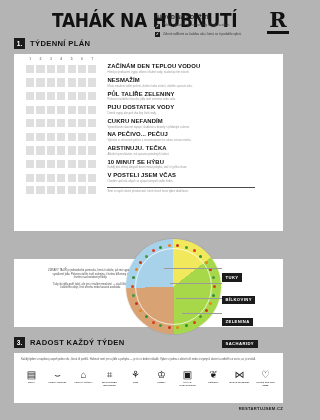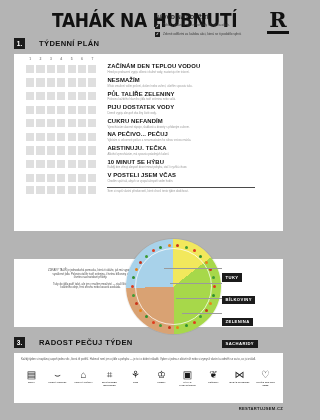--- a/index.html
+++ b/index.html
@@ -28,21 +28,21 @@
     color:#fff;font-size:3.6px;line-height:5px;text-align:center;font-weight:bold;
   }
   .howto-text{font-size:3.1px;line-height:4.1px;color:#3a3a3a;}
   .logo{
     position:absolute;right:8px;top:10px;width:22px;text-align:center;
   }
   .logo-r{font-size:21px;font-weight:bold;color:#111;line-height:20px;font-family:"DejaVu Serif",serif;}
   .logo-bar{height:2.5px;background:#111;margin-top:1px;}
 
   
-  .sec-head{display:flex;align-items:center;gap:14px;}
+  .sec-head{display:flex;align-items:center;gap:5px;}
   .sec-badge{
     width:11px;height:11px;background:#1b1b1b;color:#fff;
     font-size:6.5px;font-weight:bold;display:flex;align-items:center;justify-content:center;
   }
   .sec-title{font-size:7.6px;font-weight:bold;color:#111;letter-spacing:.35px;}
 
   
   .card{background:#fff;position:absolute;}
 
   
@@ -344,21 +344,21 @@
         <div class="leader" style="left: 150px; top: 9px; width: 58px;"></div>
         <div class="leader" style="left: 156px; top: 24px; width: 52px;"></div>
         <div class="leader" style="left: 162px; top: 39px; width: 46px;"></div>
         <div class="leader" style="left: 168px; top: 54px; width: 40px;"></div>
       </div>
     <div class="labels" id="plate-labels"><span class="lab">TUKY</span><br><span class="lab">BÍLKOVINY</span><br><span class="lab">ZELENINA</span><br><span class="lab">SACHARIDY</span><br></div>
   </div>
 
   <div class="sec-head" id="sec3-head">
     <span class="sec-badge">3.</span>
-    <span class="sec-title">RADOST PEČUJ TÝDEN</span>
+    <span class="sec-title">RADOST KAŽDÝ TÝDEN</span>
   </div>
 
   <div class="card" id="card3">
     <div class="s3-intro">Každý týden si naplánuj aspoň jednu věc, která tě potěší. Hubnutí není jen o jídle a pohybu — je to i o dobré náladě. Vyber si jednu z aktivit níž nebo si vymysli vlastní a odměň se za to, co jsi zvládl.</div>
     <div class="icon-row" id="icon-row">
         <div class="icon-cell">
           <div class="icon-glyph">
             <span style="font-size:10px;color:#1b1b1b;line-height:11px;">▤</span>
           </div>
           <div class="icon-cap">KNIHA</div>

